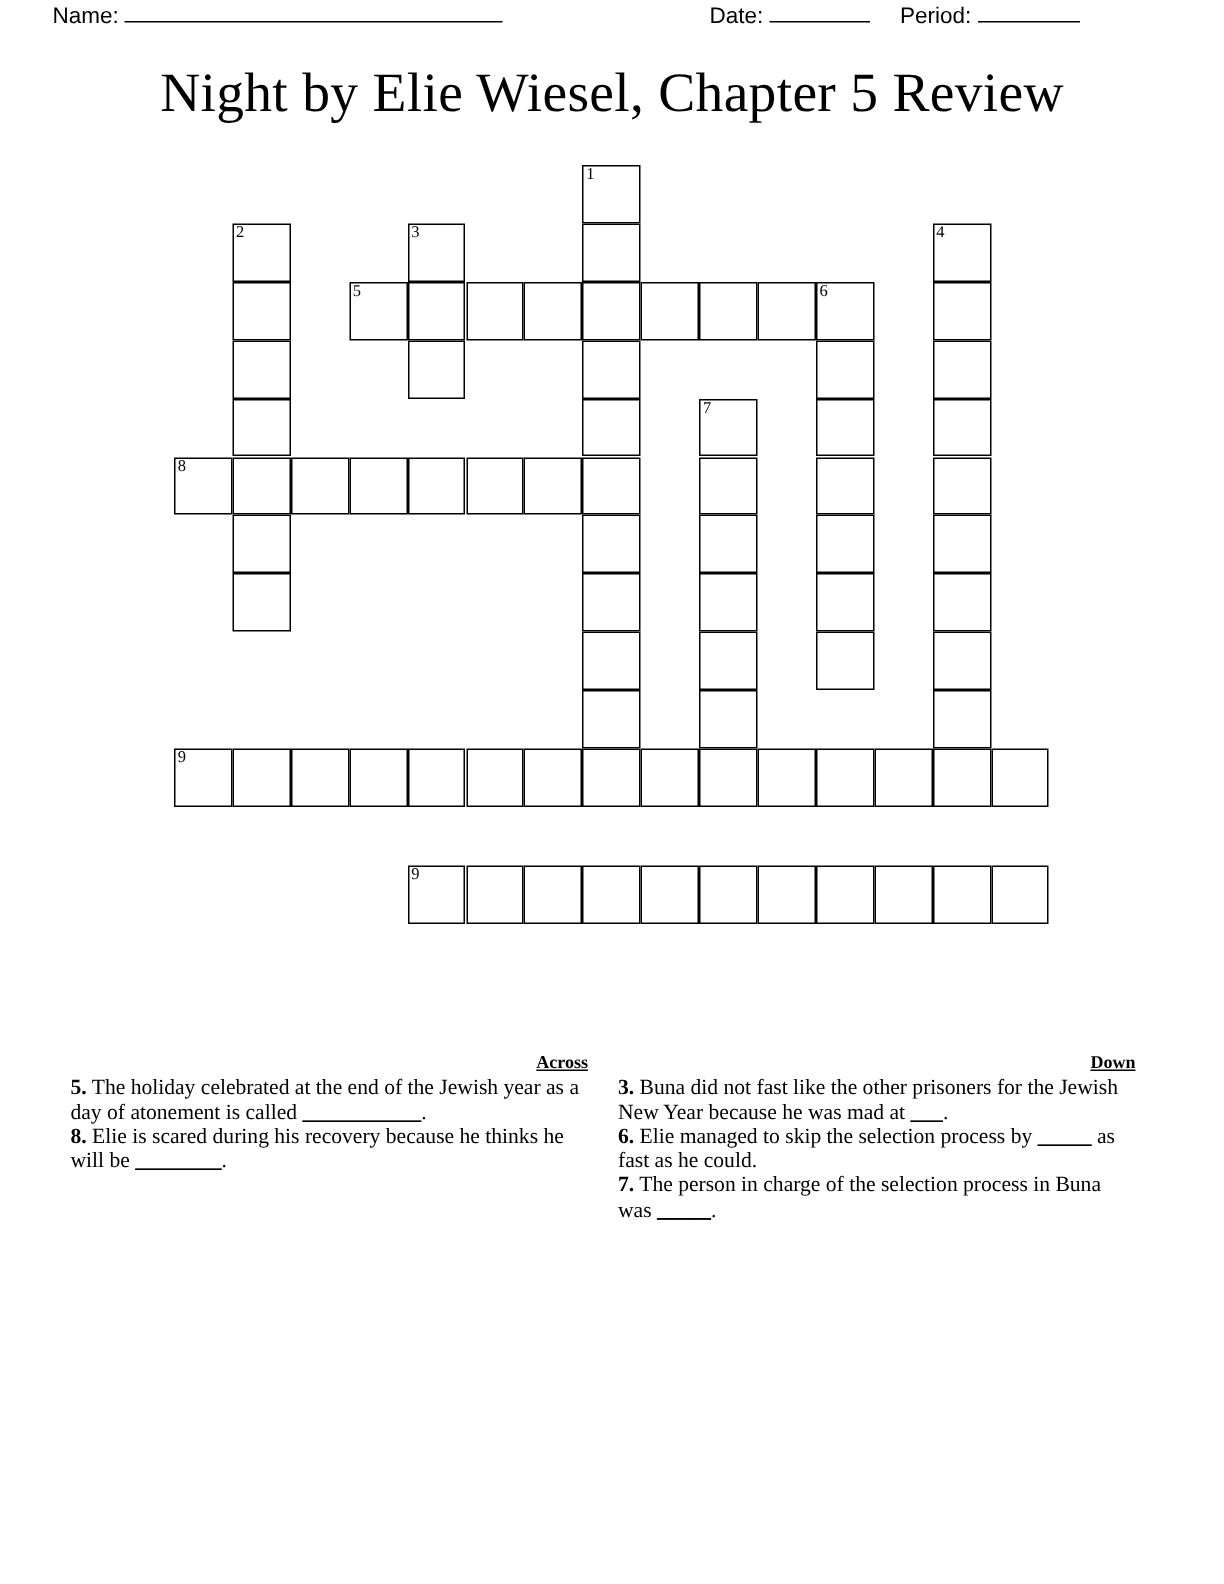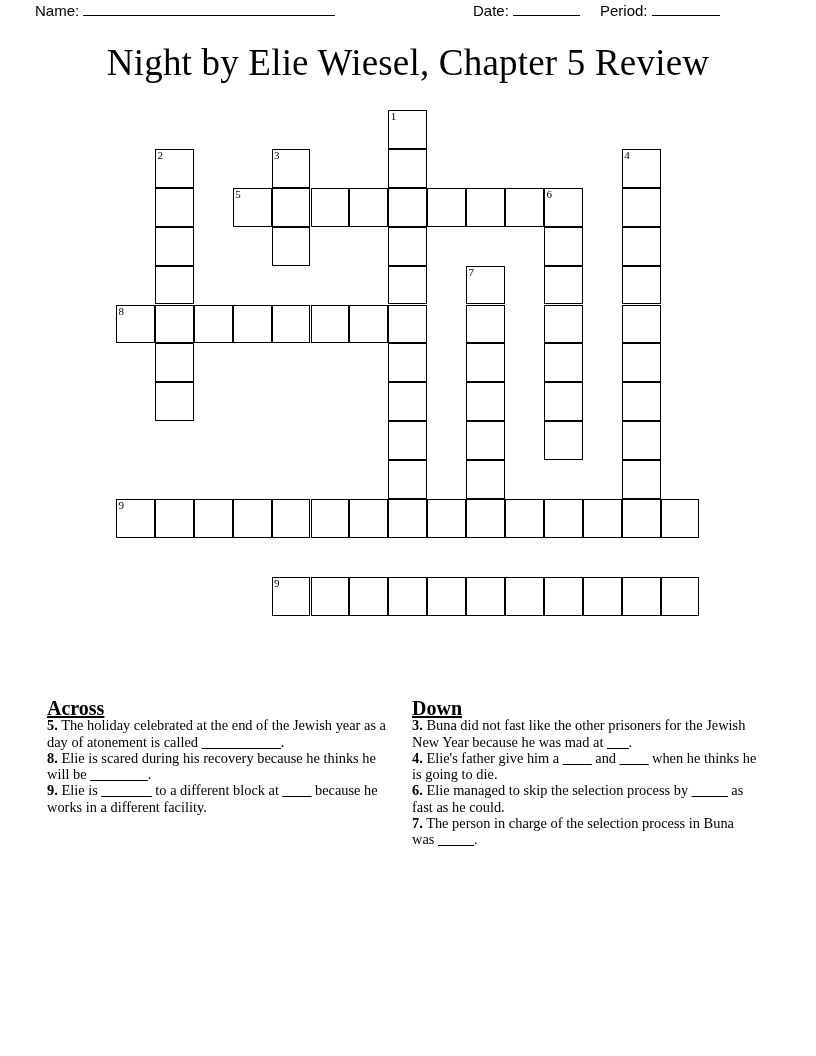--- a/index.html
+++ b/index.html
@@ -43,21 +43,21 @@
     font-size:11px;line-height:12px;
     font-family:"Liberation Serif", serif;
   }
 
   
   .clues{position:absolute;top:700px;font-size:14.4px;line-height:16.3px;}
   #across-col{left:47px;width:345px;}
   #down-col{left:412px;width:345px;}
   .clue-head{
     font-weight:bold;text-decoration:underline;
-    font-size:20px;margin-bottom:1px;display:block;
+    font-size:12px;margin-bottom:1px;display:block;text-align:right;
   }
   .clue{margin:0;padding:0;text-align:left;}
   .clue b{font-weight:bold;}
   .blank{text-decoration:underline;}
 </style>
 </head>
 <body>
 
 <div class="hdr">
   <span class="fld" id="f-name">
@@ -177,25 +177,23 @@
     <div class="cell" style="left: 466.8px; top: 466.8px;"></div>
     <div class="cell" style="left: 505.7px; top: 466.8px;"></div>
     <div class="cell" style="left: 544.6px; top: 466.8px;"></div>
   </div>
 
 <div class="clues" id="across-col">
   <span class="clue-head">Across</span>
   <div id="across-list">
       <p class="clue"><b>5.</b><span> The holiday celebrated at the end of the Jewish year as a day of atonement is called </span><span class="blank">___________</span><span>.</span></p>
       <p class="clue"><b>8.</b><span> Elie is scared during his recovery because he thinks he will be </span><span class="blank">________</span><span>.</span></p>
-      <p class="clue"><b>9.</b><span> Elie is </span><span class="blank">_______</span><span> to a different block at </span><span class="blank">____</span><span> because he works in a different facility.</span></p>
     </div>
 </div>
 
 <div class="clues" id="down-col">
   <span class="clue-head">Down</span>
   <div id="down-list">
       <p class="clue"><b>3.</b><span> Buna did not fast like the other prisoners for the Jewish New Year because he was mad at </span><span class="blank">___</span><span>.</span></p>
-      <p class="clue"><b>4.</b><span> Elie's father give him a </span><span class="blank">____</span><span> and </span><span class="blank">____</span><span> when he thinks he is going to die.</span></p>
       <p class="clue"><b>6.</b><span> Elie managed to skip the selection process by </span><span class="blank">_____</span><span> as fast as he could.</span></p>
       <p class="clue"><b>7.</b><span> The person in charge of the selection process in Buna was </span><span class="blank">_____</span><span>.</span></p>
     </div>
 </div>
 
 </body></html>

